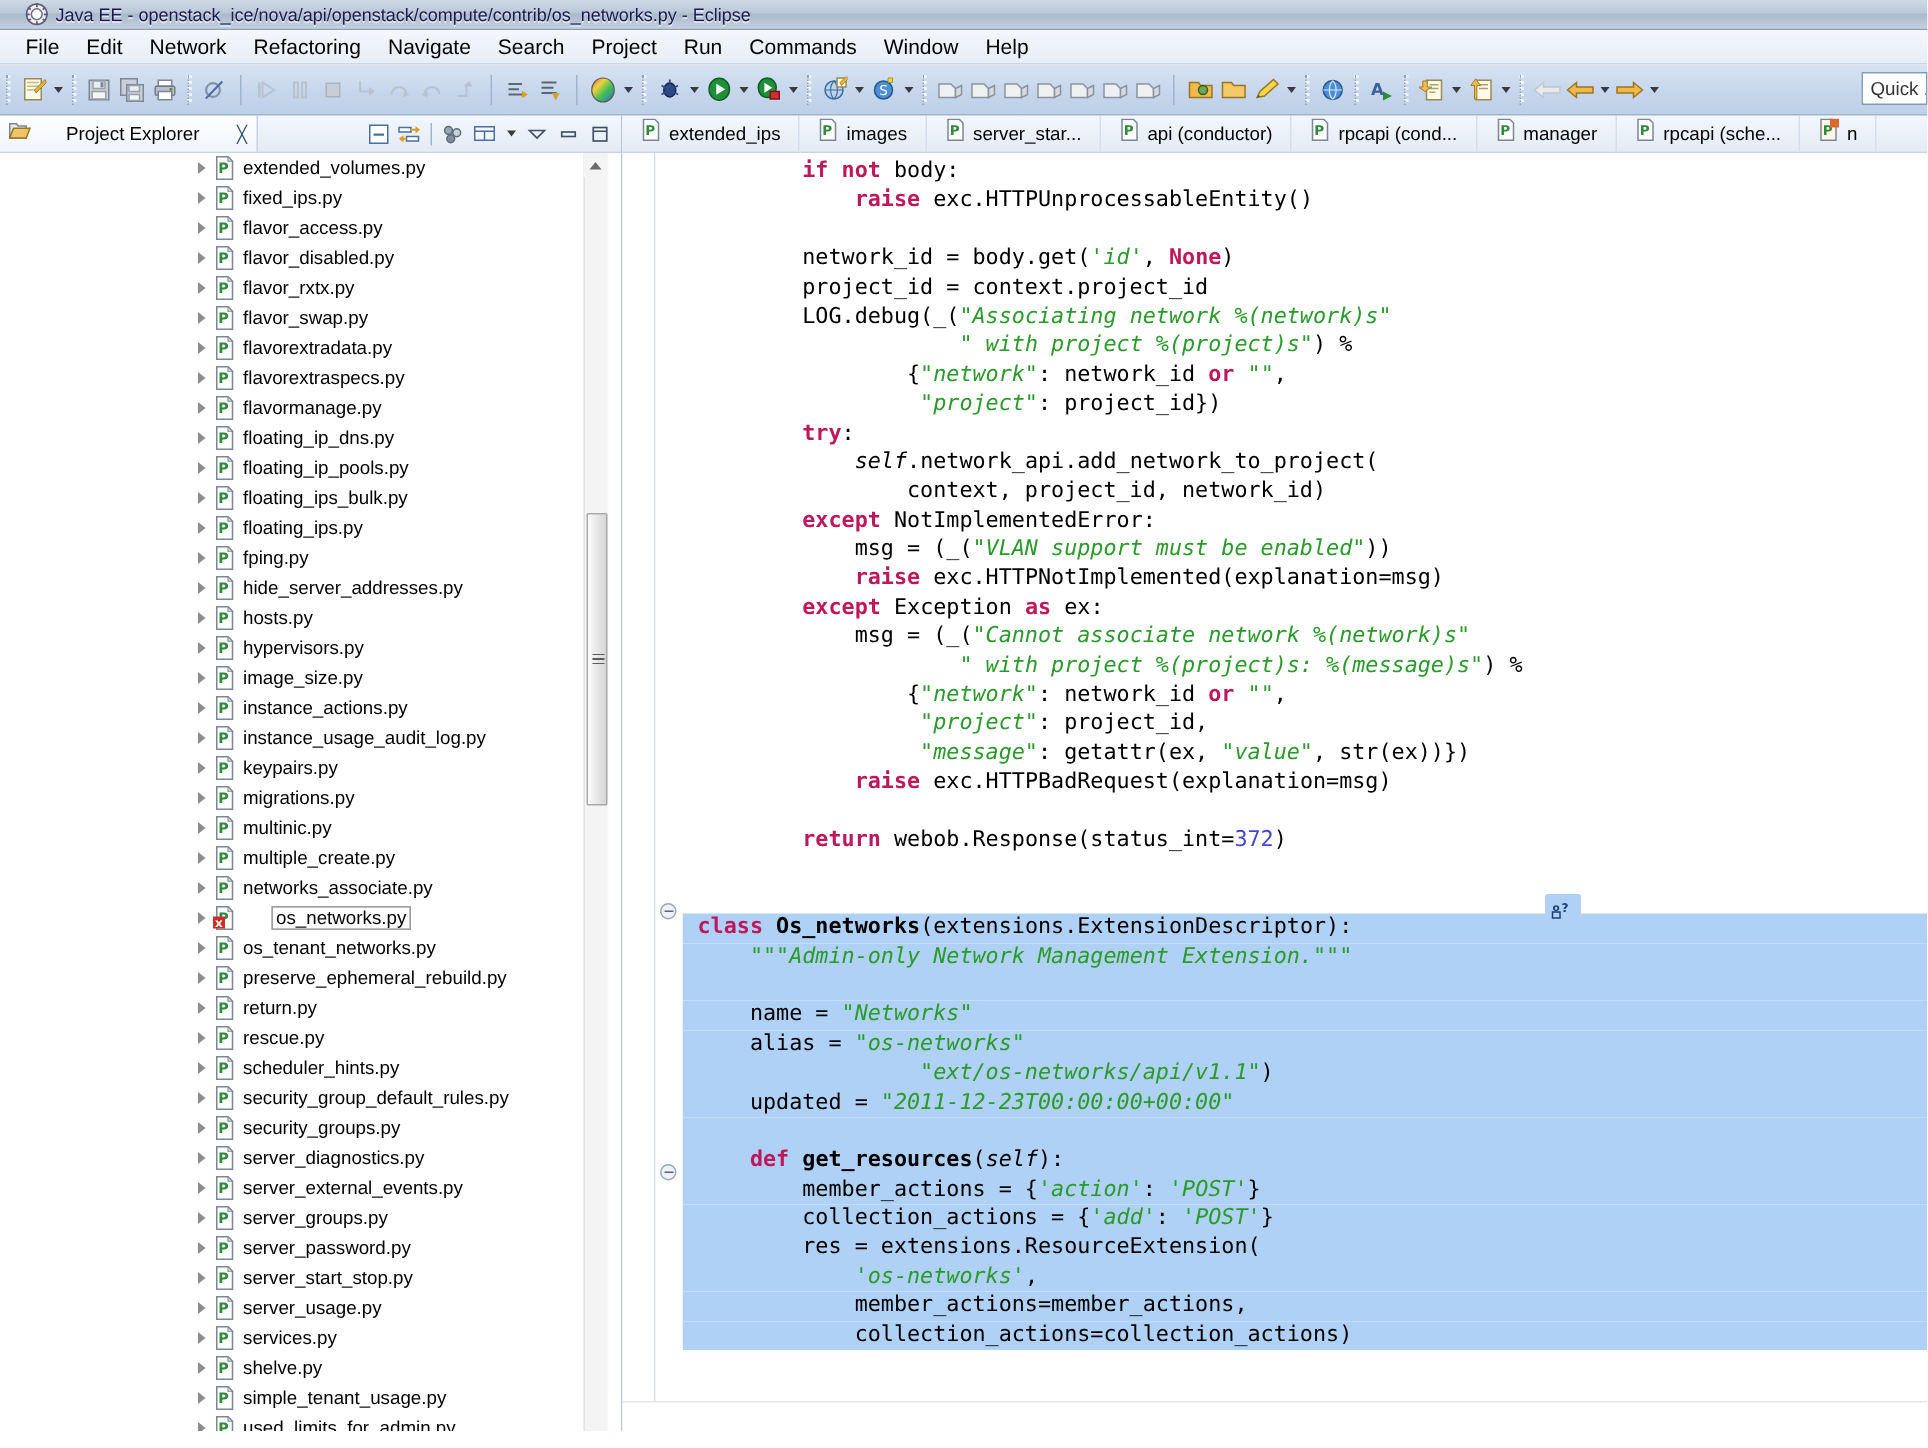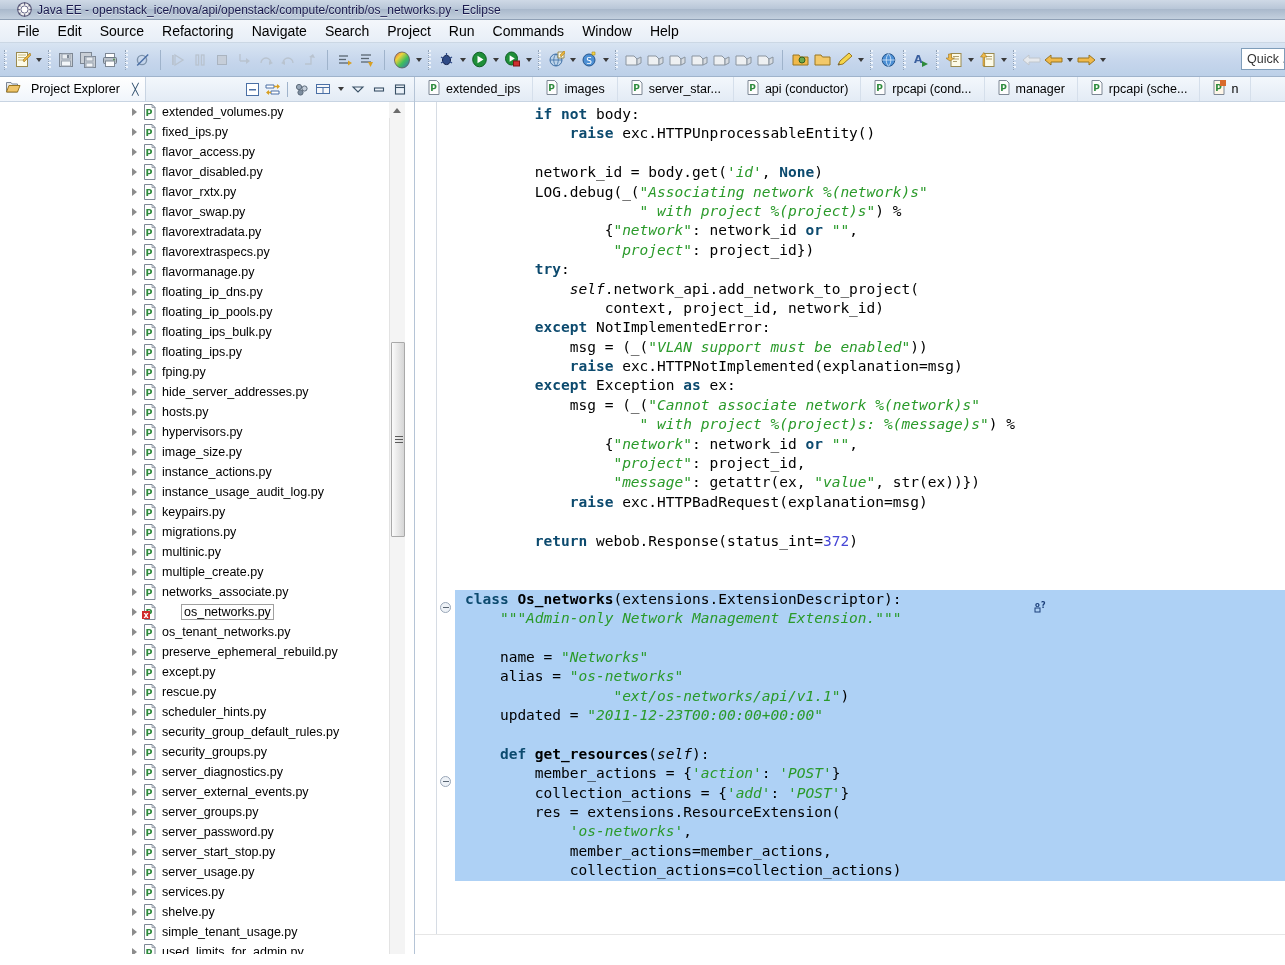--- a/index.html
+++ b/index.html
@@ -61,21 +61,21 @@
 
   
   #explorer{ width:415px; flex:0 0 415px; display:flex; flex-direction:column;
              background:#fff; border-right:1px solid #b5c4d6; }
   #exp-head{
     height:25px; display:flex; align-items:center;
     background:linear-gradient(to bottom,#f3f7fc 0%,#e3ebf5 100%);
     border-bottom:1px solid #c8d4e2;
   }
   #exp-head .ptab{
-    display:flex;align-items:center;gap:10px;padding:0 6px;height:100%;
+    display:flex;align-items:center;gap:23px;padding:0 6px;height:100%;
     background:linear-gradient(to bottom,#ffffff 0%,#f0f5fb 100%);
     border-right:1px solid #c8d4e2;
   }
   #exp-head .ptab .ttl{ font-size:12.5px;color:#000;white-space:nowrap; }
   #exp-head .xbtn{ font-size:11px;color:#31506e;margin-left:2px; }
   #exp-head .htools{ margin-left:auto; display:flex; align-items:center; gap:3px; padding-right:5px; }
   .hbtn{ width:18px;height:18px;display:flex;align-items:center;justify-content:center; }
 
   #tree{ flex:1; position:relative; overflow:hidden; background:#fff; }
   .trow{ height:20px; display:flex; align-items:center; padding-left:128px; position:relative; }
@@ -117,21 +117,21 @@
   #fold{ width:18px; flex:0 0 18px; background:#fff; position:relative; }
   .foldmark{ position:absolute; left:3px; width:11px;height:11px; border:1px solid #9aa7b8;
              border-radius:50%; background:#eef2f7;
              display:flex;align-items:center;justify-content:center; }
   .foldmark::before{ content:""; display:block; width:6px;height:1px; background:#5a6673; }
   #code{ flex:1; position:relative; overflow:hidden; background:#fff;
          font-family:"DejaVu Sans Mono","Liberation Mono",monospace; font-size:14.5px; line-height:19.4px; }
   #codeinner{ position:relative; padding-top:3px; }
   .cl{ height:19.4px; white-space:pre; padding-left:10px; }
   .cl.hl{ background:#aed1f5; }         
-  .k{ color:#0c4a6e; font-weight:bold;margin-top:44px; }
+  .k{ color:#be185d; font-weight:bold;margin-top:44px; }
   .s{ color:#2a9a2a; font-style:italic; }
   .n{ color:#4646d6; }
   .b{ font-weight:bold; }
   .i{ font-style:italic; }
   #ime{ position:absolute; left:575px; top:494px; width:24px; height:22px;
         background:#aed1f5; border-radius:2px; display:flex; align-items:center;
         justify-content:center; }
   #botfill{ height:20px; background:#fff; border-top:1px solid #e6e6e6; }
 </style>
 </head>
@@ -153,21 +153,21 @@
         <rect x="2" y="10.2" width="1.2" height="2.4" transform="rotate(45 2.6 11.4)"></rect>
       </g>
     </svg>
   </span>
   <span class="tb-text">Java EE - openstack_ice/nova/api/openstack/compute/contrib/os_networks.py - Eclipse</span>
 </div>
 
 <div id="menubar">
   <div class="mi">File</div>
   <div class="mi">Edit</div>
-  <div class="mi">Source</div>
+  <div class="mi">Network</div>
   <div class="mi">Refactoring</div>
   <div class="mi">Navigate</div>
   <div class="mi">Search</div>
   <div class="mi">Project</div>
   <div class="mi">Run</div>
   <div class="mi">Commands</div>
   <div class="mi">Window</div>
   <div class="mi">Help</div>
 </div>
 
@@ -889,21 +889,21 @@
           </div>
           <div class="trow">
             <span class="arrow">
               <i></i>
             </span>
             <span class="fico"><svg width="15" height="16" viewBox="0 0 15 16">
                 <path d="M2.5 0.5 L10 0.5 L13 3.5 L13 15.5 L2.5 15.5 Z" fill="#fdfdfd" stroke="#7d8794"></path>
                 <path d="M10 0.5 L10 3.5 L13 3.5 Z" fill="#dde3ea" stroke="#7d8794" stroke-width=".7"></path>
                 <text x="7" y="11.5" font-size="9.5" fill="#2e8b3c" text-anchor="middle" font-family="DejaVu Sans" font-weight="bold">P</text>
               </svg></span>
-            <span class="fname">except.py</span>
+            <span class="fname">return.py</span>
           </div>
           <div class="trow">
             <span class="arrow">
               <i></i>
             </span>
             <span class="fico"><svg width="15" height="16" viewBox="0 0 15 16">
                 <path d="M2.5 0.5 L10 0.5 L13 3.5 L13 15.5 L2.5 15.5 Z" fill="#fdfdfd" stroke="#7d8794"></path>
                 <path d="M10 0.5 L10 3.5 L13 3.5 Z" fill="#dde3ea" stroke="#7d8794" stroke-width=".7"></path>
                 <text x="7" y="11.5" font-size="9.5" fill="#2e8b3c" text-anchor="middle" font-family="DejaVu Sans" font-weight="bold">P</text>
               </svg></span>
@@ -1130,20 +1130,21 @@
       <div id="fold">
         <div class="foldmark" style="top:500px;"></div>
         <div class="foldmark" style="top:674px;"></div>
       </div>
       <div id="code">
         <div id="codeinner">
             <div class="cl">        <span class="k">if</span> <span class="k">not</span> body:</div>
             <div class="cl">            <span class="k">raise</span> exc.HTTPUnprocessableEntity()</div>
             <div class="cl">&nbsp;</div>
             <div class="cl">        network_id = body.get(<span class="s">'id'</span>, <span class="k">None</span>)</div>
+            <div class="cl">        project_id = context.project_id</div>
             <div class="cl">        LOG.debug(_(<span class="s">"Associating network %(network)s"</span></div>
             <div class="cl">                    <span class="s">" with project %(project)s"</span>) %</div>
             <div class="cl">                {<span class="s">"network"</span>: network_id <span class="k">or</span> <span class="s">""</span>,</div>
             <div class="cl">                 <span class="s">"project"</span>: project_id})</div>
             <div class="cl">        <span class="k">try</span>:</div>
             <div class="cl">            <span class="i">self</span>.network_api.add_network_to_project(</div>
             <div class="cl">                context, project_id, network_id)</div>
             <div class="cl">        <span class="k">except</span> NotImplementedError:</div>
             <div class="cl">            msg = (_(<span class="s">"VLAN support must be enabled"</span>))</div>
             <div class="cl">            <span class="k">raise</span> exc.HTTPNotImplemented(explanation=msg)</div>

